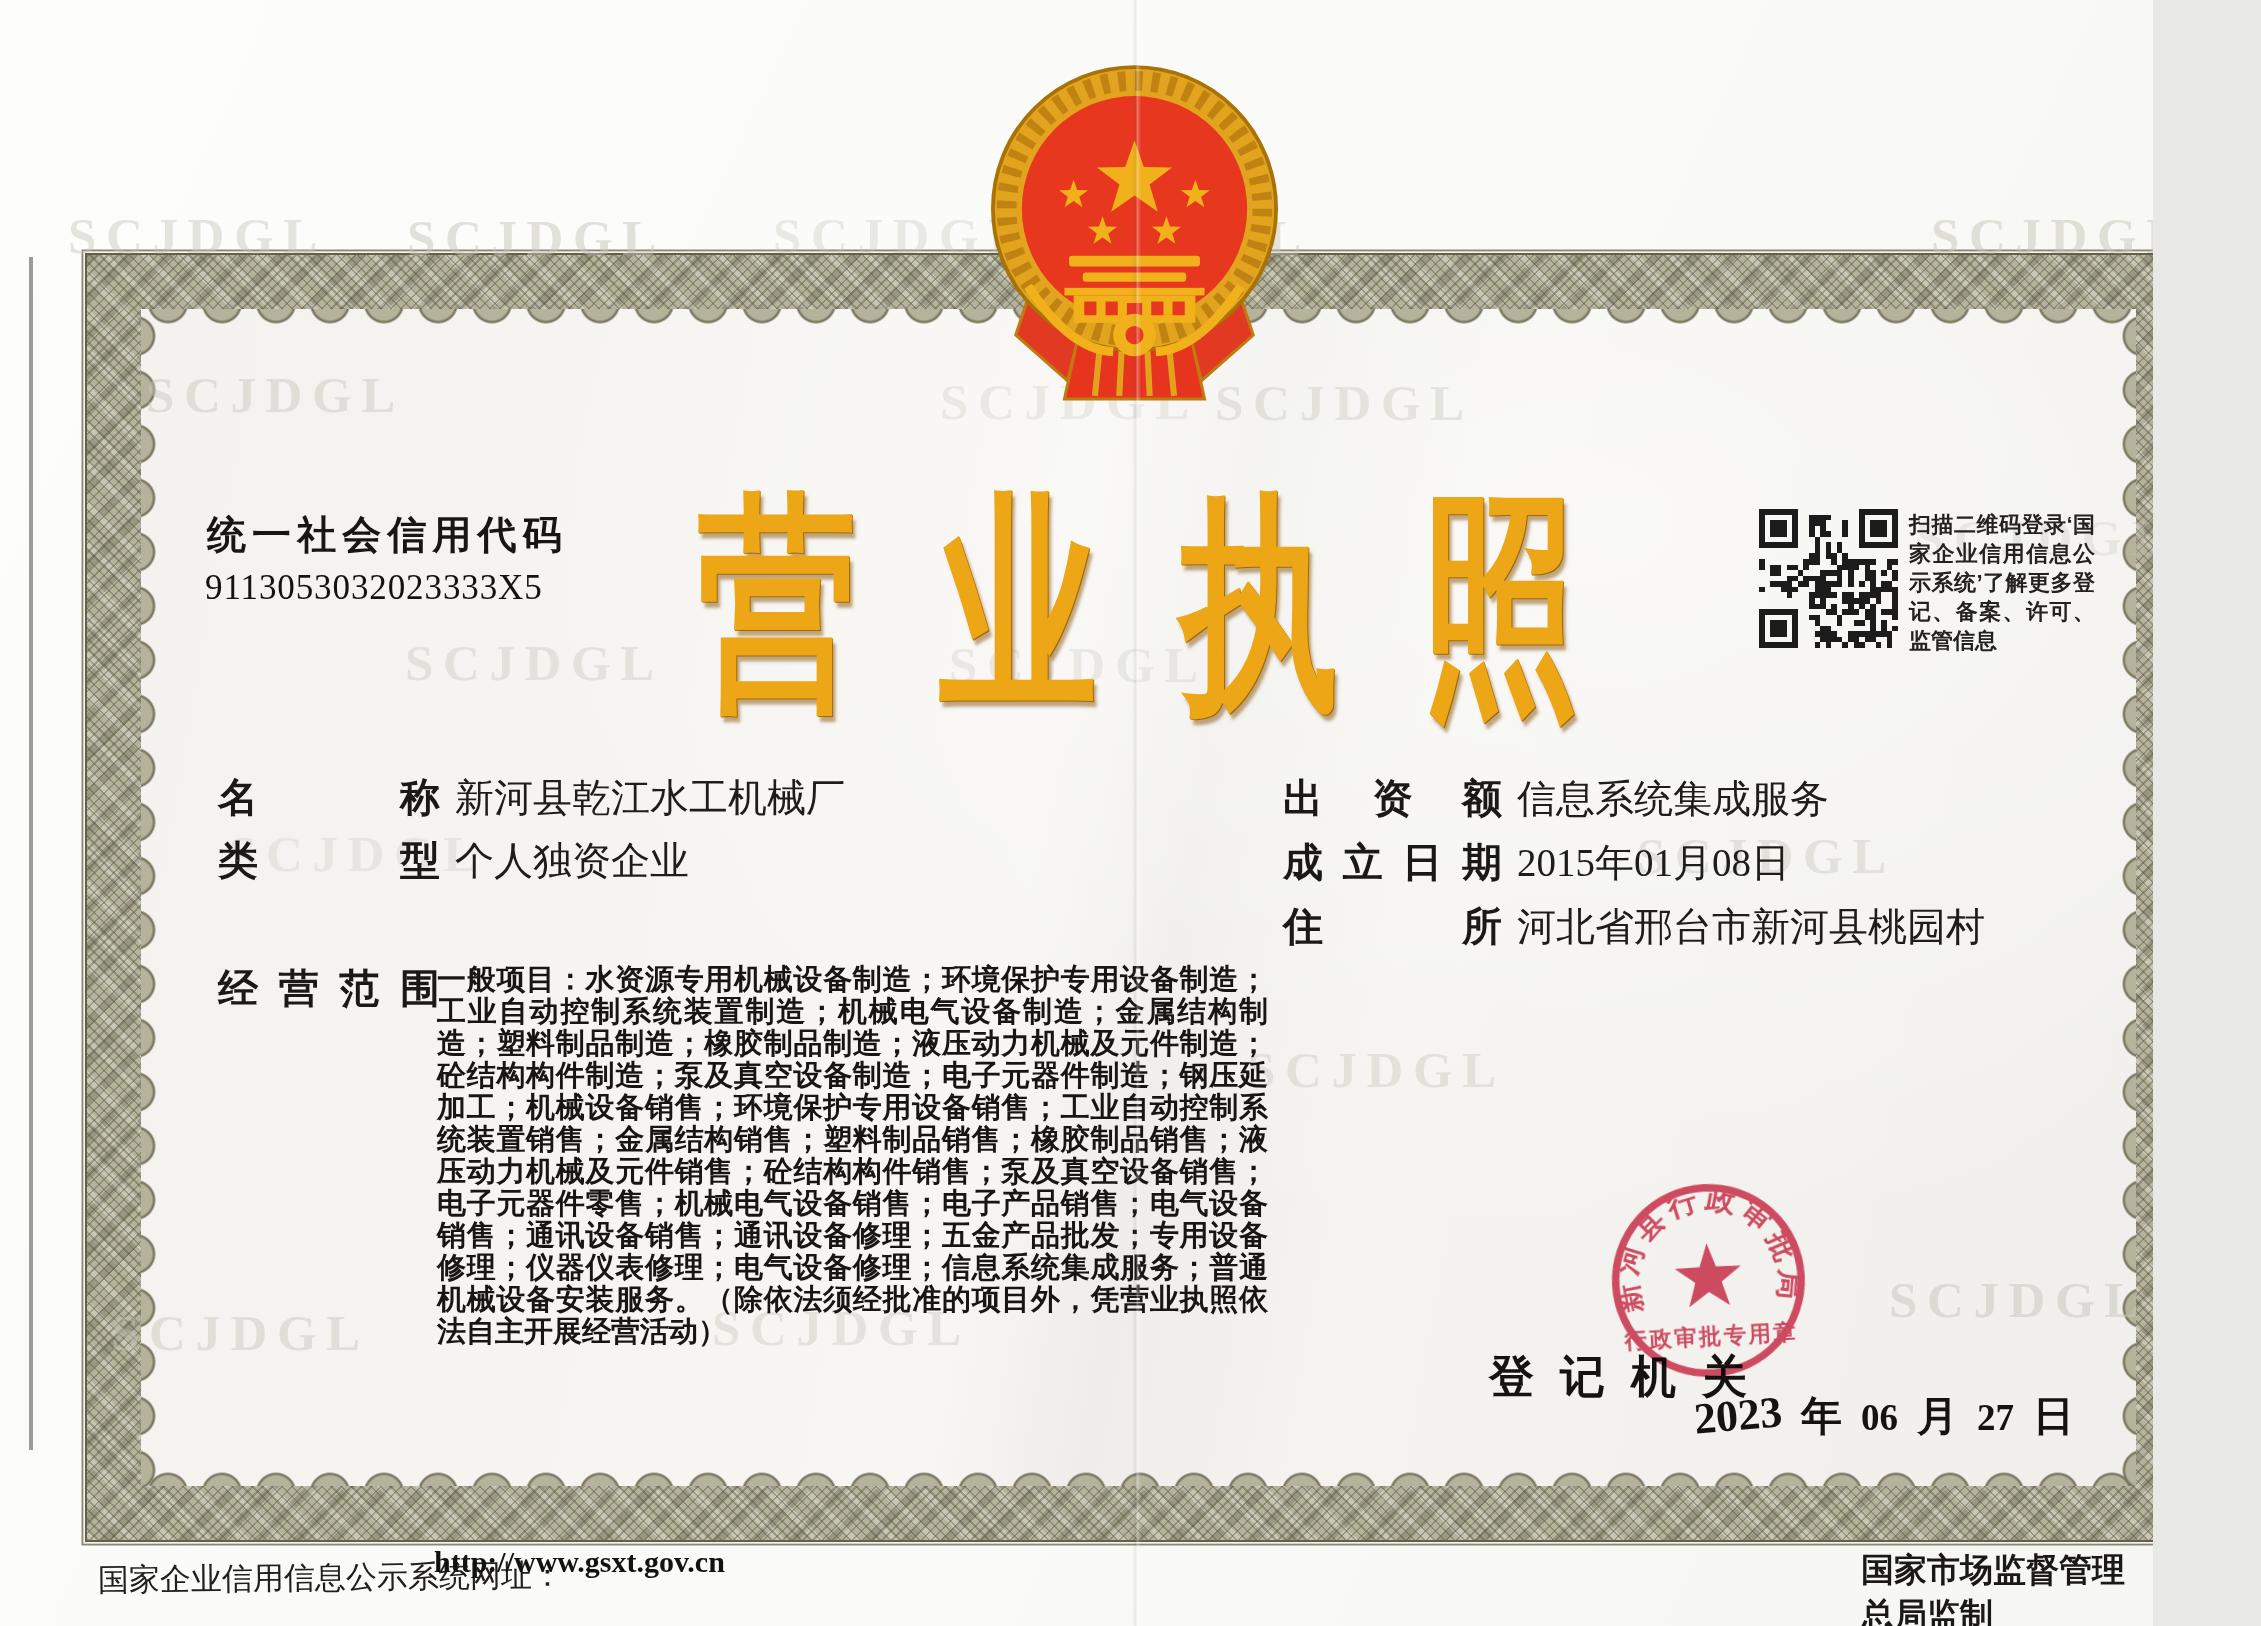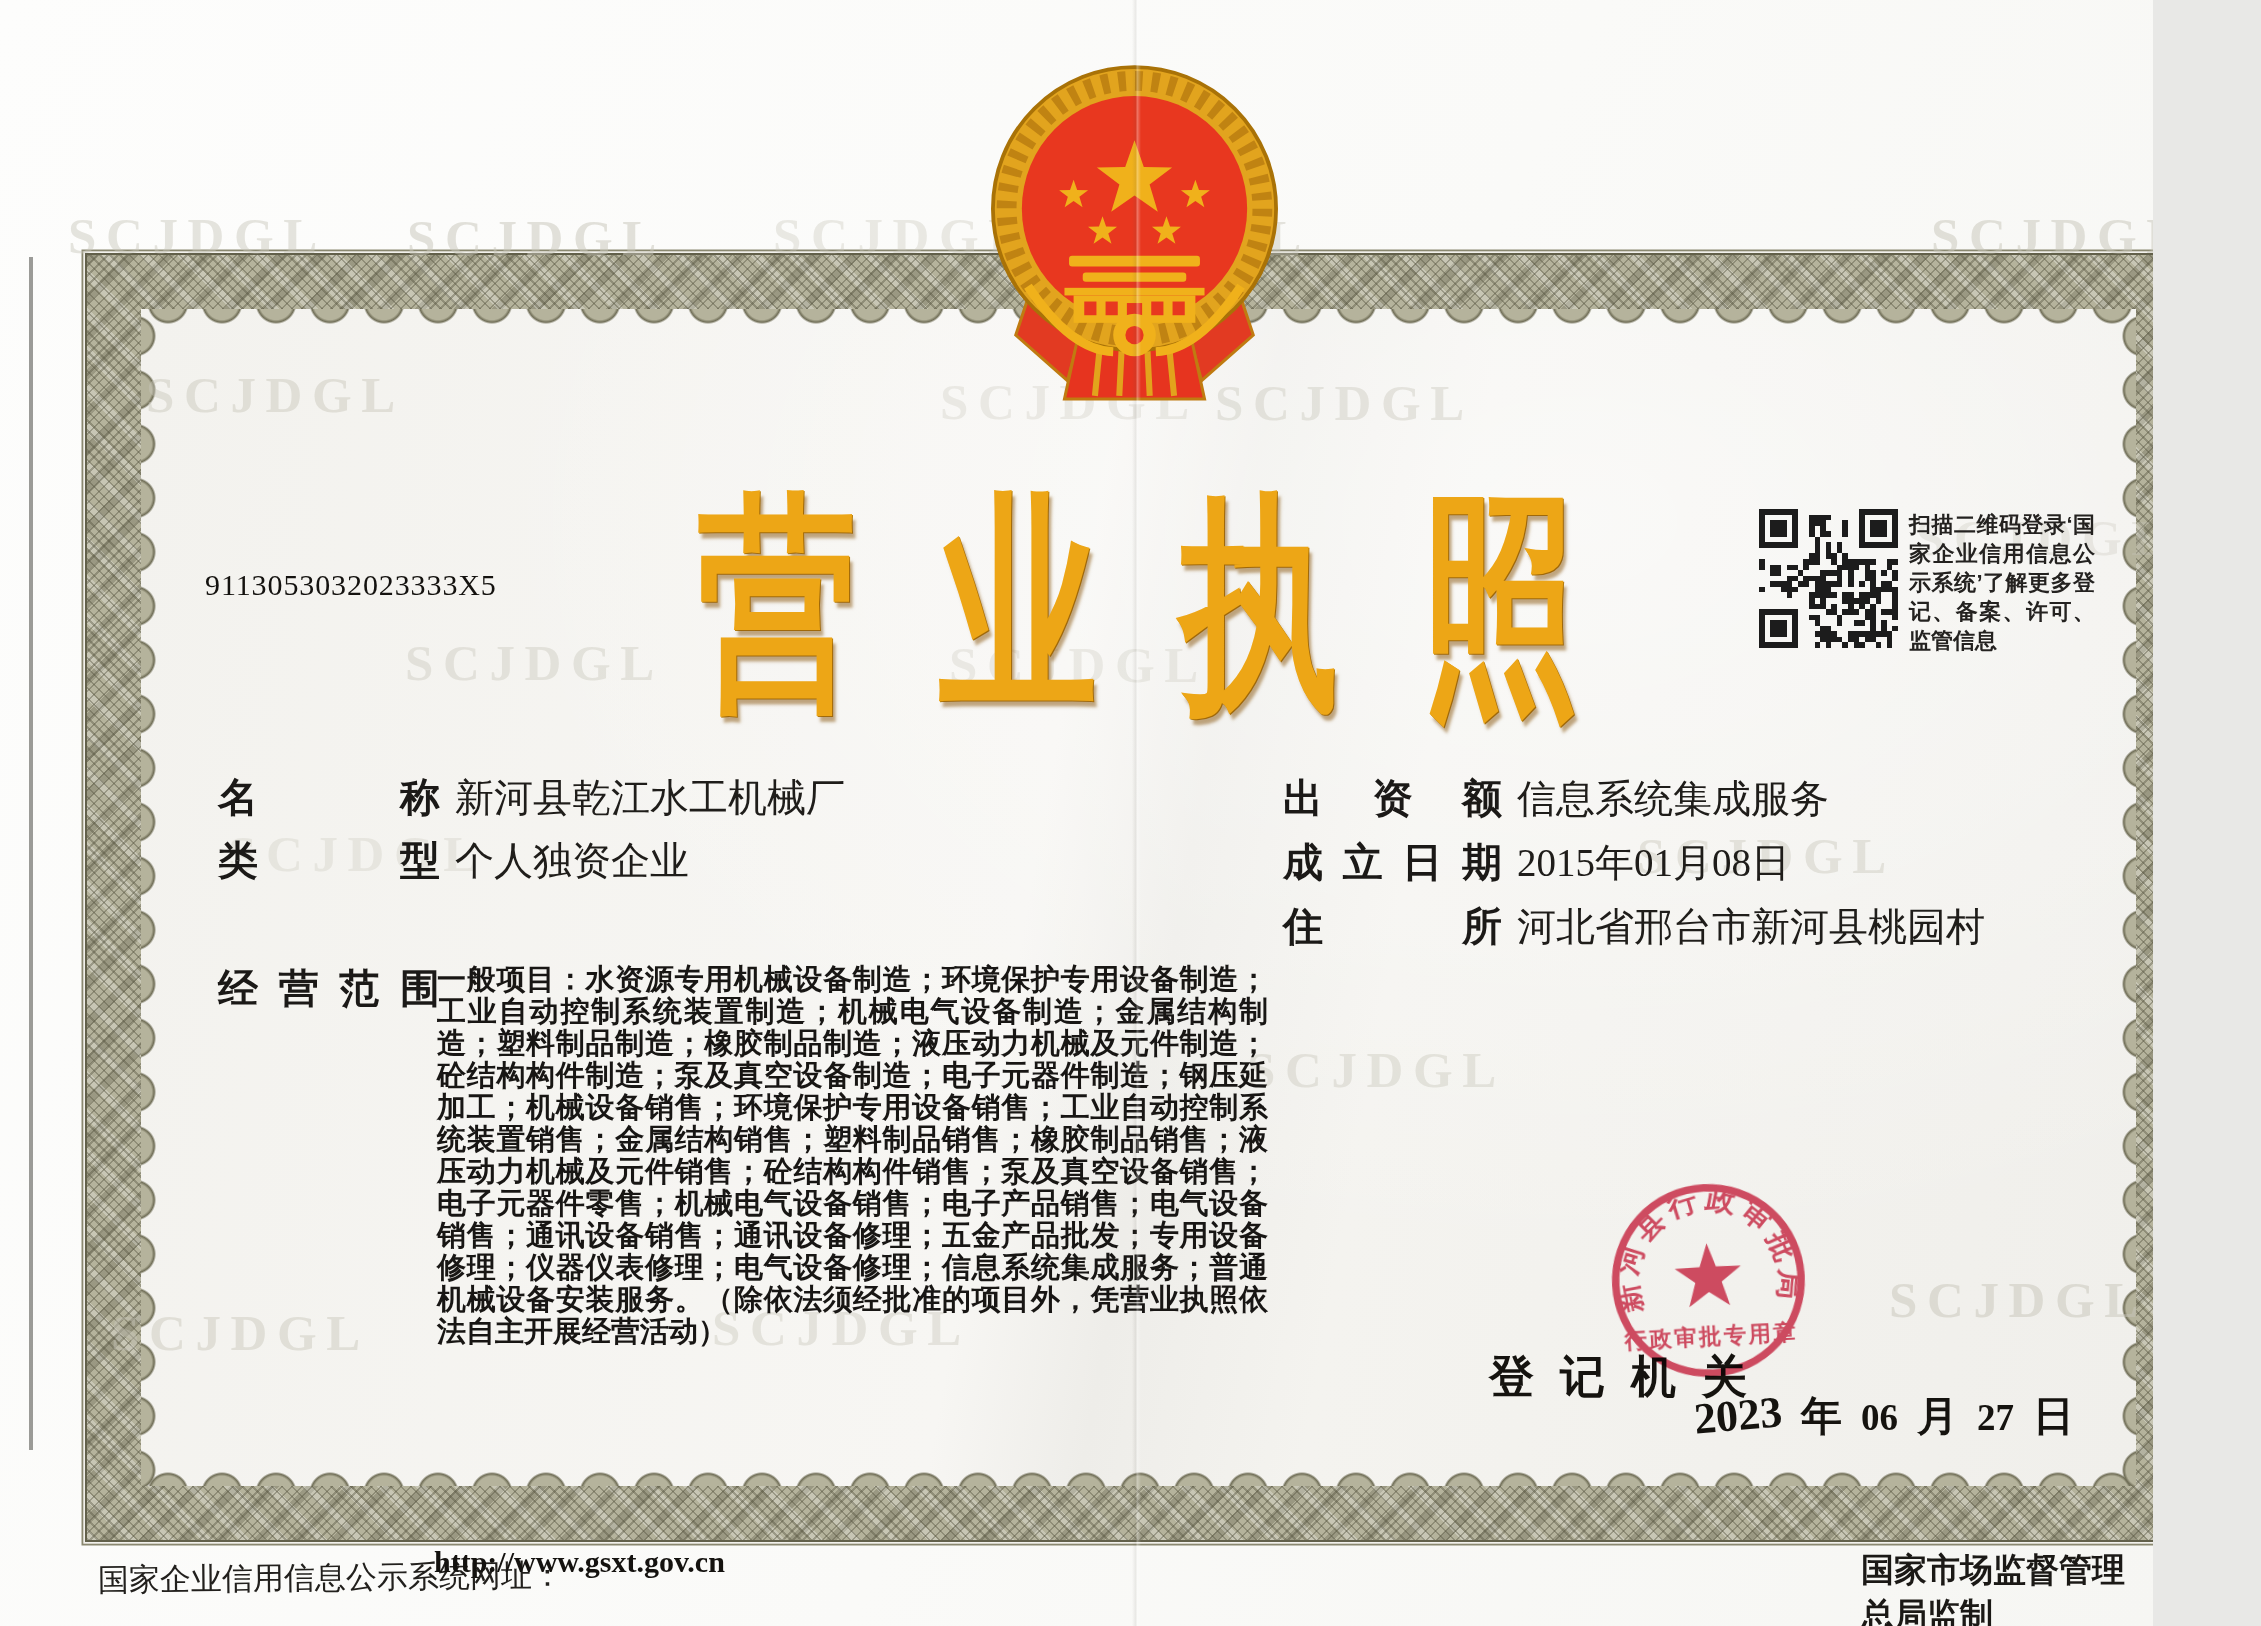--- a/index.html
+++ b/index.html
@@ -46,21 +46,21 @@
   
   .emblem{left:982px;top:61px;z-index:4;}
   .license-title{
     left:698px;top:488px;width:881px;z-index:3;
     font-size:158px;line-height:158px;font-weight:bold;
     text-align:justify;text-align-last:justify;
     color:#eda616;transform:scaleY(1.46);transform-origin:top;
     text-shadow:3.5px 4.4px 2.6px rgba(133,82,8,.5), 0.9px 0.9px 0 #b97f0d;
   }
   .credit-label{left:207px;top:508px;z-index:3;font-size:39px;font-weight:bold;letter-spacing:6.1px;color:#181614;}
-  .credit-value{left:205px;top:568px;z-index:3;font-family:"Liberation Serif",serif;font-size:30px;letter-spacing:0.9px;color:#14120f;}
+  .credit-value{left:205px;top:568px;z-index:3;font-family:"Liberation Serif",serif;font-size:35px;letter-spacing:0.9px;color:#14120f;}
   .qr{left:1759px;top:509px;z-index:3;}
   .qr-caption{left:1909px;top:510px;width:186px;z-index:3;font-size:22px;line-height:29px;
       font-weight:bold;text-align:justify;color:#242220;}
   
   .frow{z-index:3;display:flex;align-items:baseline;}
   .frow-l{left:218px;}
   .frow-r{left:1283px;}
   .flabel{display:inline-block;font-size:40px;font-weight:bold;color:#1b1917;
       text-align:justify;text-align-last:justify;}
   .flabel-l{width:222px;}
@@ -151,20 +151,21 @@
       </g>
       <path d="M30,148 Q58,190 86,191" stroke="#f0b11b" stroke-width="6" fill="none"></path>
       <path d="M170,148 Q142,190 114,191" stroke="#f0b11b" stroke-width="6" fill="none"></path>
       <circle cx="100" cy="180" r="14" fill="#f0b11b"></circle>
       <circle cx="100" cy="180" r="6" fill="#e8371f"></circle>
     </svg>
   </div>
 
   <div class="abs license-title">营业执照</div>
 
+  <div class="abs credit-label">统一社会信用代码</div>
   <div class="abs credit-value">9113053032023333X5</div>
 
   <div class="abs qr">
     <svg id="qr-svg" width="139" height="139" viewBox="0 0 160 160" fill="#1c1c1c" shape-rendering="crispEdges">
         <rect x="0.00" y="0.00" width="6.40" height="6.40"></rect>
         <rect x="6.40" y="0.00" width="6.40" height="6.40"></rect>
         <rect x="12.80" y="0.00" width="6.40" height="6.40"></rect>
         <rect x="19.20" y="0.00" width="6.40" height="6.40"></rect>
         <rect x="25.60" y="0.00" width="6.40" height="6.40"></rect>
         <rect x="32.00" y="0.00" width="6.40" height="6.40"></rect>

